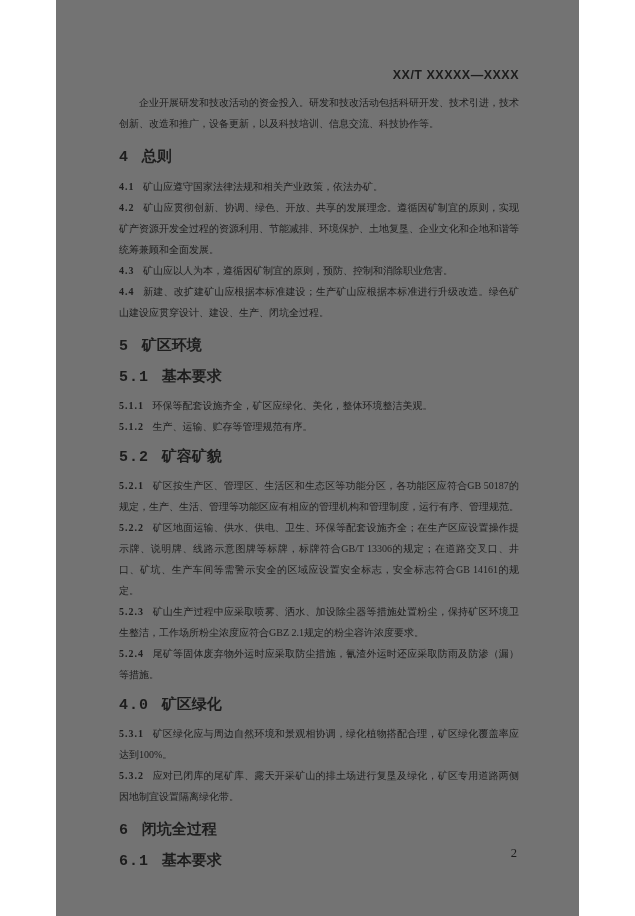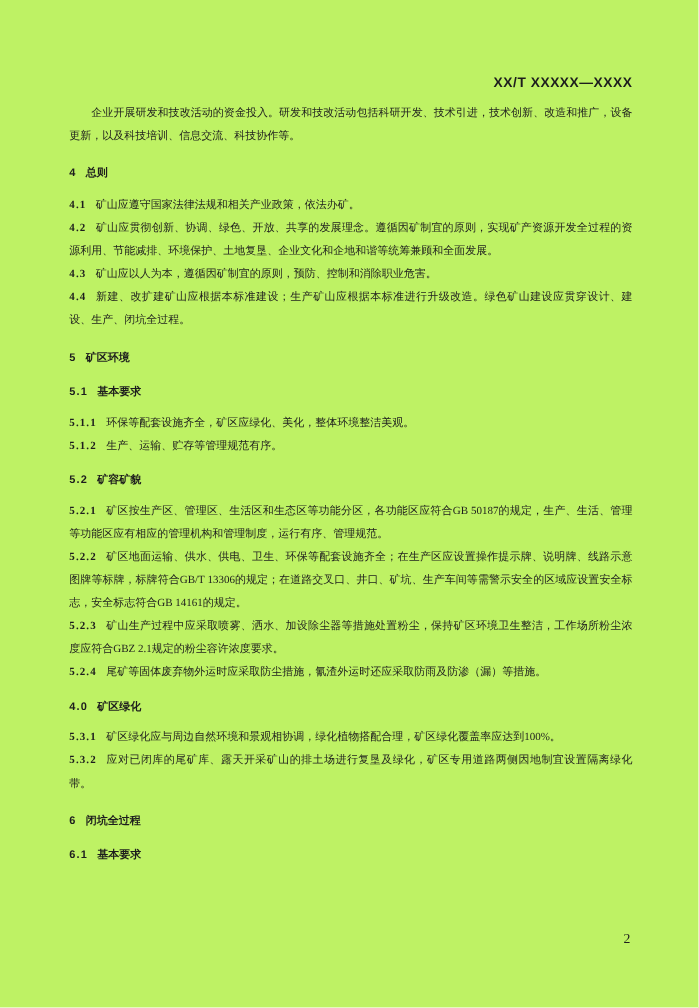--- a/index.html
+++ b/index.html
@@ -2,24 +2,24 @@
 <html lang="zh"><head>
 <meta charset="utf-8">
 <style>
   html, body {
     margin: 0;
     padding: 0;
     background: #ffffff;
   }
   .page {
     position: relative;
-    width: 635px;
+    width: 523px;
     height: 916px;
     margin: 0 auto;
-    background: #bef264;
+    background: #737373;
     overflow: hidden;
     box-sizing: border-box;
     padding: 68px 60px 0 63px;
     font-family: "Liberation Serif", "DejaVu Serif", serif;
     color: #1d1d1d;
   }
   .doc-code {
     text-align: right;
     font-family: "Liberation Sans", "DejaVu Sans", sans-serif;
     font-weight: bold;
@@ -41,23 +41,23 @@
   .para.indent {
     text-indent: 2em;
   }
   .clause .num {
     font-family: Liberation Serif, serif;
     font-weight: bold;
     margin-right: 0.85em;
     letter-spacing: 1px;
   }
   .h1, .h2 {
-    font-family: Liberation Sans, sans-serif;
+    font-family: Liberation Mono, monospace;
     font-weight: bold;
-    font-size: 10px;
+    font-size: 15px;
     line-height: 21px;
     color: #1d1d1d;
   }
   .h1 { margin: 13px 0 8px 0 !important; }
   .h2 { margin: 10px 0 7px 0 !important; }
   .h1 .num, .h2 .num {
     margin-right: 0.85em;
     letter-spacing: 1px;
   }
   .page-number {

